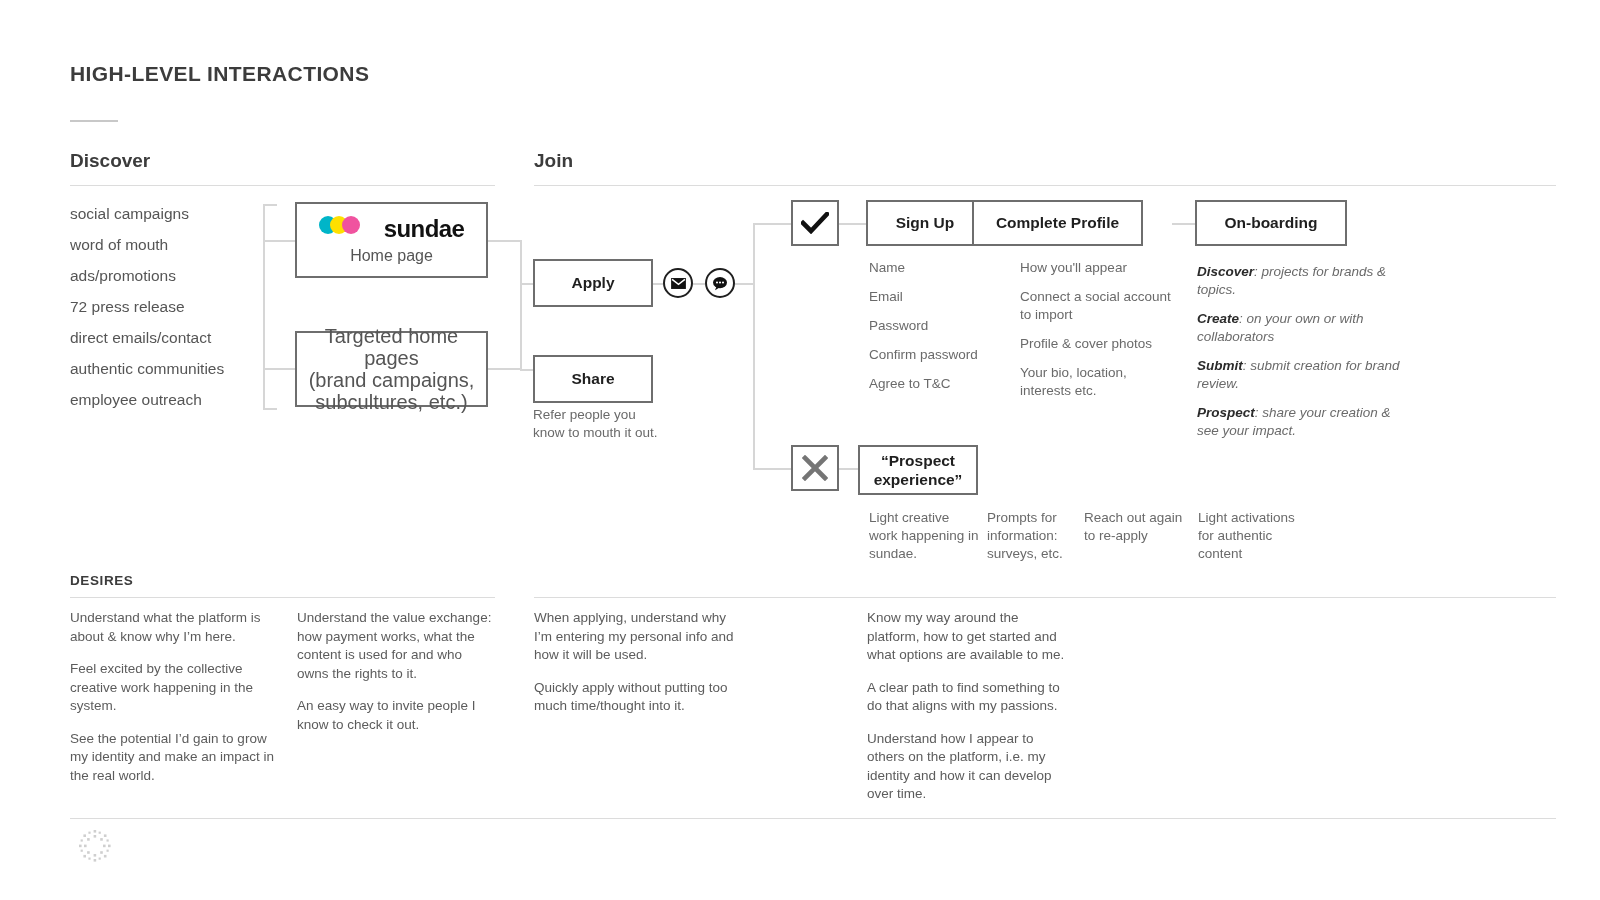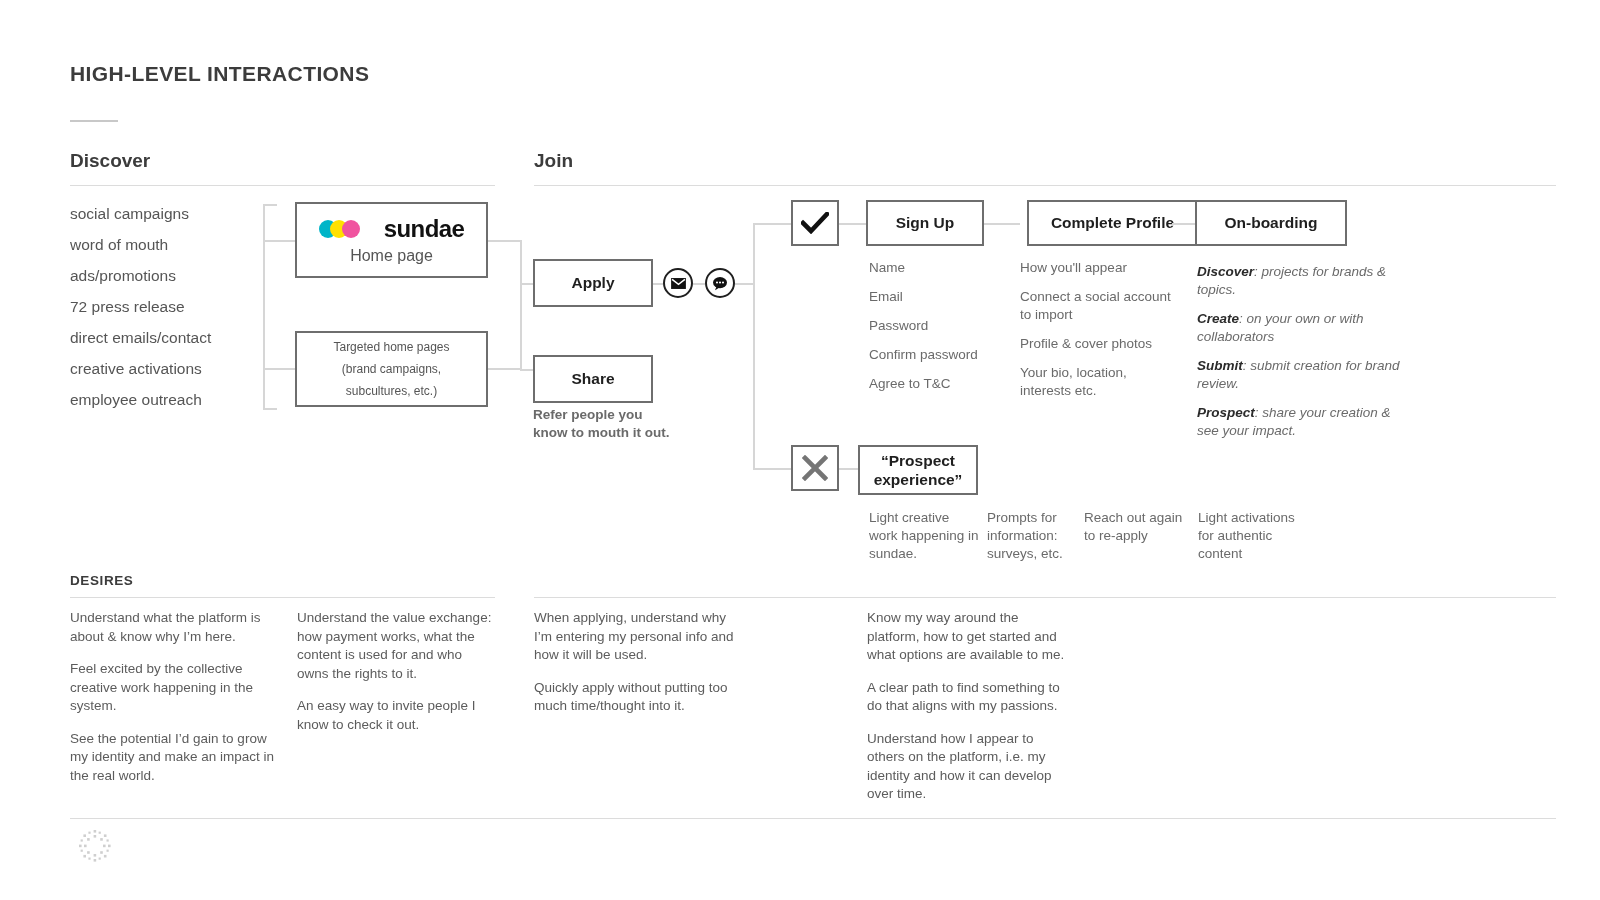--- a/index.html
+++ b/index.html
@@ -36,24 +36,24 @@
     white-space: nowrap;
   }
 
   
   .box {
     position: absolute; border: 2px solid #6e6e6e; background: #fff;
     display: flex; flex-direction: column; align-items: center;
     justify-content: center; text-align: center;
   }
   .box-strong { font-size: 15.5px; font-weight: bold; color: #1f1f1f; }
-  .box-soft { font-size: 12px; color: #555; line-height: 22px; }
-
-  
-  .sundae-wrap { display: flex; align-items: center; gap: 21px; }
+  .box-soft { font-size: 20px; color: #555; line-height: 22px; }
+
+  
+  .sundae-wrap { display: flex; gap: 21px; }
   .sundae-dots { position: relative; width: 44px; height: 20px; }
   .sundae-dots i {
     position: absolute; top: 1px; width: 18px; height: 18px; border-radius: 50%;
     display: block;
   }
   .sd1 { left: 0; background: #00b5c8; }
   .sd2 { left: 11px; background: #ffe000; }
   .sd3 { left: 23px; background: #f0539f; }
   .sundae-word {
     font-size: 24px; font-weight: bold; color: #111; letter-spacing: -0.6px;
@@ -102,21 +102,21 @@
 
   <div class="sec-head" style="left:521px; top:150px;">Join</div>
   <div class="sec-rule" style="left:521px; top:185px; width:1022px;"></div>
 
   <ul class="discover-list">
     <li>social campaigns</li>
     <li>word of mouth</li>
     <li>ads/promotions</li>
     <li>72 press release</li>
     <li>direct emails/contact</li>
-    <li>creative activations</li>
+    <li>authentic communities</li>
     <li>employee outreach</li>
   </ul>
 
   <div class="ln lnv" style="left:250px; top:204px; height:205px;"></div>
   <div class="ln lnh" style="left:250px; top:204px; width:14px;"></div>
   <div class="ln lnh" style="left:250px; top:408px; width:14px;"></div>
   <div class="ln lnh" style="left:250px; top:240px; width:32px;"></div>
   <div class="ln lnh" style="left:250px; top:368px; width:32px;"></div>
 
   <div class="box" style="left:282px; top:202px; width:193px; height:76px;">
@@ -144,21 +144,21 @@
   <div class="ln lnh" style="left:507px; top:369px; width:13px;"></div>
 
   <div class="box box-strong" style="left:520px; top:259px; width:120px; height:48px;">
     <span>Apply</span>
   </div>
 
   <div class="box box-strong" style="left:520px; top:355px; width:120px; height:48px;">
     <span>Share</span>
   </div>
 
-  <div class="sub" style="left:520px; top:406px; width:180px;font-weight:bold;">
+  <div class="sub" style="left:520px; top:406px; width:180px;">
     <div>Refer people you</div>
     <div>know to mouth it out.</div>
   </div>
 
   <div class="ln lnh" style="left:640px; top:283px; width:10px;"></div>
   <div class="circ-icon" style="left:650px; top:268px;">
     <svg width="15" height="11" viewBox="0 0 16 12" aria-hidden="true">
       <rect x="0.5" y="0.5" width="15" height="11" fill="#111" stroke="#111"></rect>
       <path d="M1 1.5 L8 7 L15 1.5" fill="none" stroke="#fff" stroke-width="1.6"></path>
     </svg>
@@ -192,21 +192,21 @@
   <div class="sub" style="left:856px; top:259px; width:130px;">
     <p>Name</p>
     <p>Email</p>
     <p>Password</p>
     <p>Confirm password</p>
     <p>Agree to T&amp;C</p>
   </div>
 
   <div class="ln lnh" style="left:971px; top:223px; width:36px;"></div>
 
-  <div class="box box-strong" style="left:1014px; top:200px; width:171px; height:46px;">
+  <div class="box box-strong" style="left:959px; top:200px; width:171px; height:46px;">
     <span>Complete Profile</span>
   </div>
   <div class="sub" style="left:1007px; top:259px; width:160px;">
     <p>How you'll appear</p>
     <p>Connect a social account to import</p>
     <p>Profile &amp; cover photos</p>
     <p>Your bio, location, interests etc.</p>
   </div>
 
   <div class="ln lnh" style="left:1159px; top:223px; width:23px;"></div>

